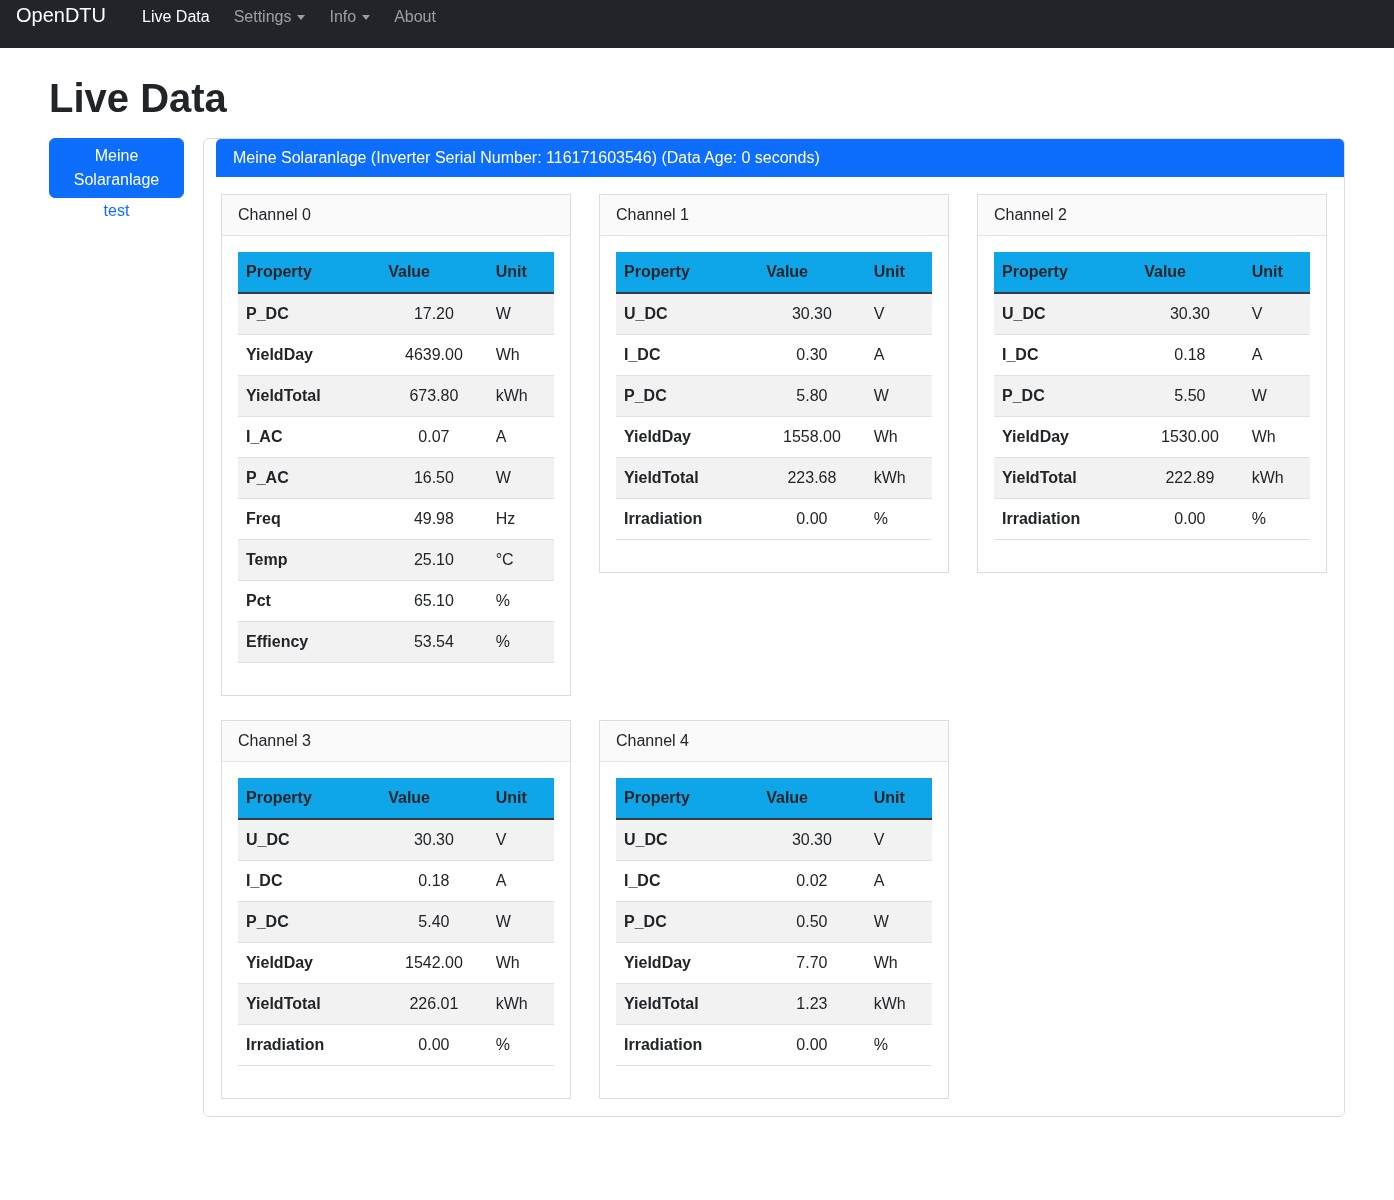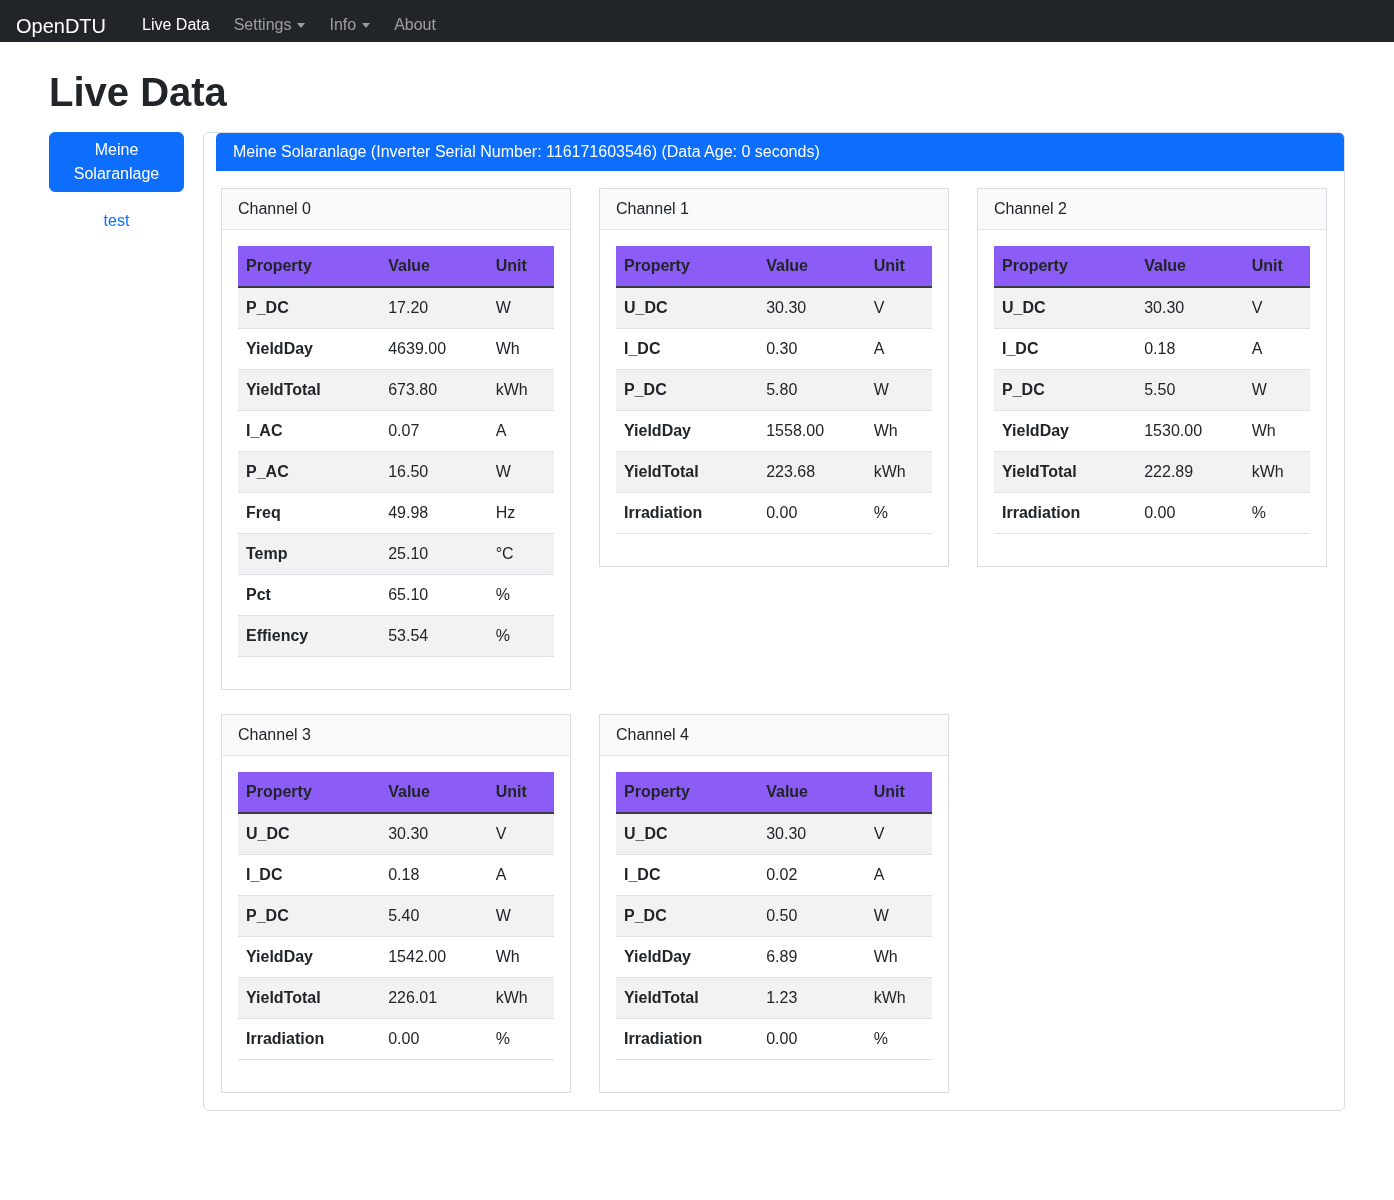--- a/index.html
+++ b/index.html
@@ -8,23 +8,23 @@
     font-family: "Liberation Sans", "DejaVu Sans", sans-serif;
     font-size: 16px;
     color: #212529;
     background: #ffffff;
     width: 1394px;
   }
 
   
   .navbar {
     background: #212529;
-    height: 42px;
+    height: 48px;
     display: flex;
-    align-items: flex-end;
+    align-items: flex-start;
     padding: 0 12px;
   }
   .navbar-brand {
     color: #ffffff;
     font-size: 20px;
     font-weight: 500;
     margin-right: 20px;
     padding: 4px 4px;
     text-decoration: none;
     cursor: pointer;
@@ -78,21 +78,21 @@
     color: #ffffff;
     font-family: inherit;
     font-size: 16px;
     line-height: 24px;
     text-align: center;
     padding: 5px 12px;
     border-radius: 6px;
     cursor: pointer;
   }
   .sidebar-link {
-    margin-top: 20px;
+    margin-top: 4px;
     text-align: center;
     width: 135px;
     color: #0d6efd;
     text-decoration: none;
     cursor: pointer;
     font-size: 16px;
   }
   .main { flex: 1 1 auto; min-width: 0; }
 
   
@@ -143,29 +143,29 @@
   }
   .data-table th, .data-table td {
     padding: 8px;
     line-height: 24px;
     vertical-align: top;
   }
   .data-table thead th {
     text-align: left;
     font-weight: 700;
     border-bottom: 2px solid #383c40;
-    background: #8b5cf6;
+    background: #0ea5e9;
   }
   .data-table .col-prop  { width: 45%; }
   .data-table .col-val   { width: 34%; }
   .data-table .col-unit  { width: 21%; }
   .data-table tbody tr { border-bottom: 1px solid #dee2e6; }
   .data-table tbody tr:nth-child(odd) { background: rgba(0,0,0,.05); }
   .data-table th.cell-prop { text-align: left; font-weight: 700; }
-  .data-table td.cell-val  { text-align: left; }
+  .data-table td.cell-val  { text-align: center; }
   .data-table td.cell-unit { text-align: left; }
 </style>
 </head>
 <body>
 
 <nav class="navbar">
   <a class="navbar-brand">OpenDTU</a>
   <div class="navbar-nav">
     <a class="nav-link active">
       <span>Live Data</span>
@@ -423,21 +423,21 @@
                         <td class="cell-val">0.02</td>
                         <td class="cell-unit">A</td>
                       </tr>
                       <tr>
                         <th class="cell-prop">P_DC</th>
                         <td class="cell-val">0.50</td>
                         <td class="cell-unit">W</td>
                       </tr>
                       <tr>
                         <th class="cell-prop">YieldDay</th>
-                        <td class="cell-val">6.89</td>
+                        <td class="cell-val">7.70</td>
                         <td class="cell-unit">Wh</td>
                       </tr>
                       <tr>
                         <th class="cell-prop">YieldTotal</th>
                         <td class="cell-val">1.23</td>
                         <td class="cell-unit">kWh</td>
                       </tr>
                       <tr>
                         <th class="cell-prop">Irradiation</th>
                         <td class="cell-val">0.00</td>

